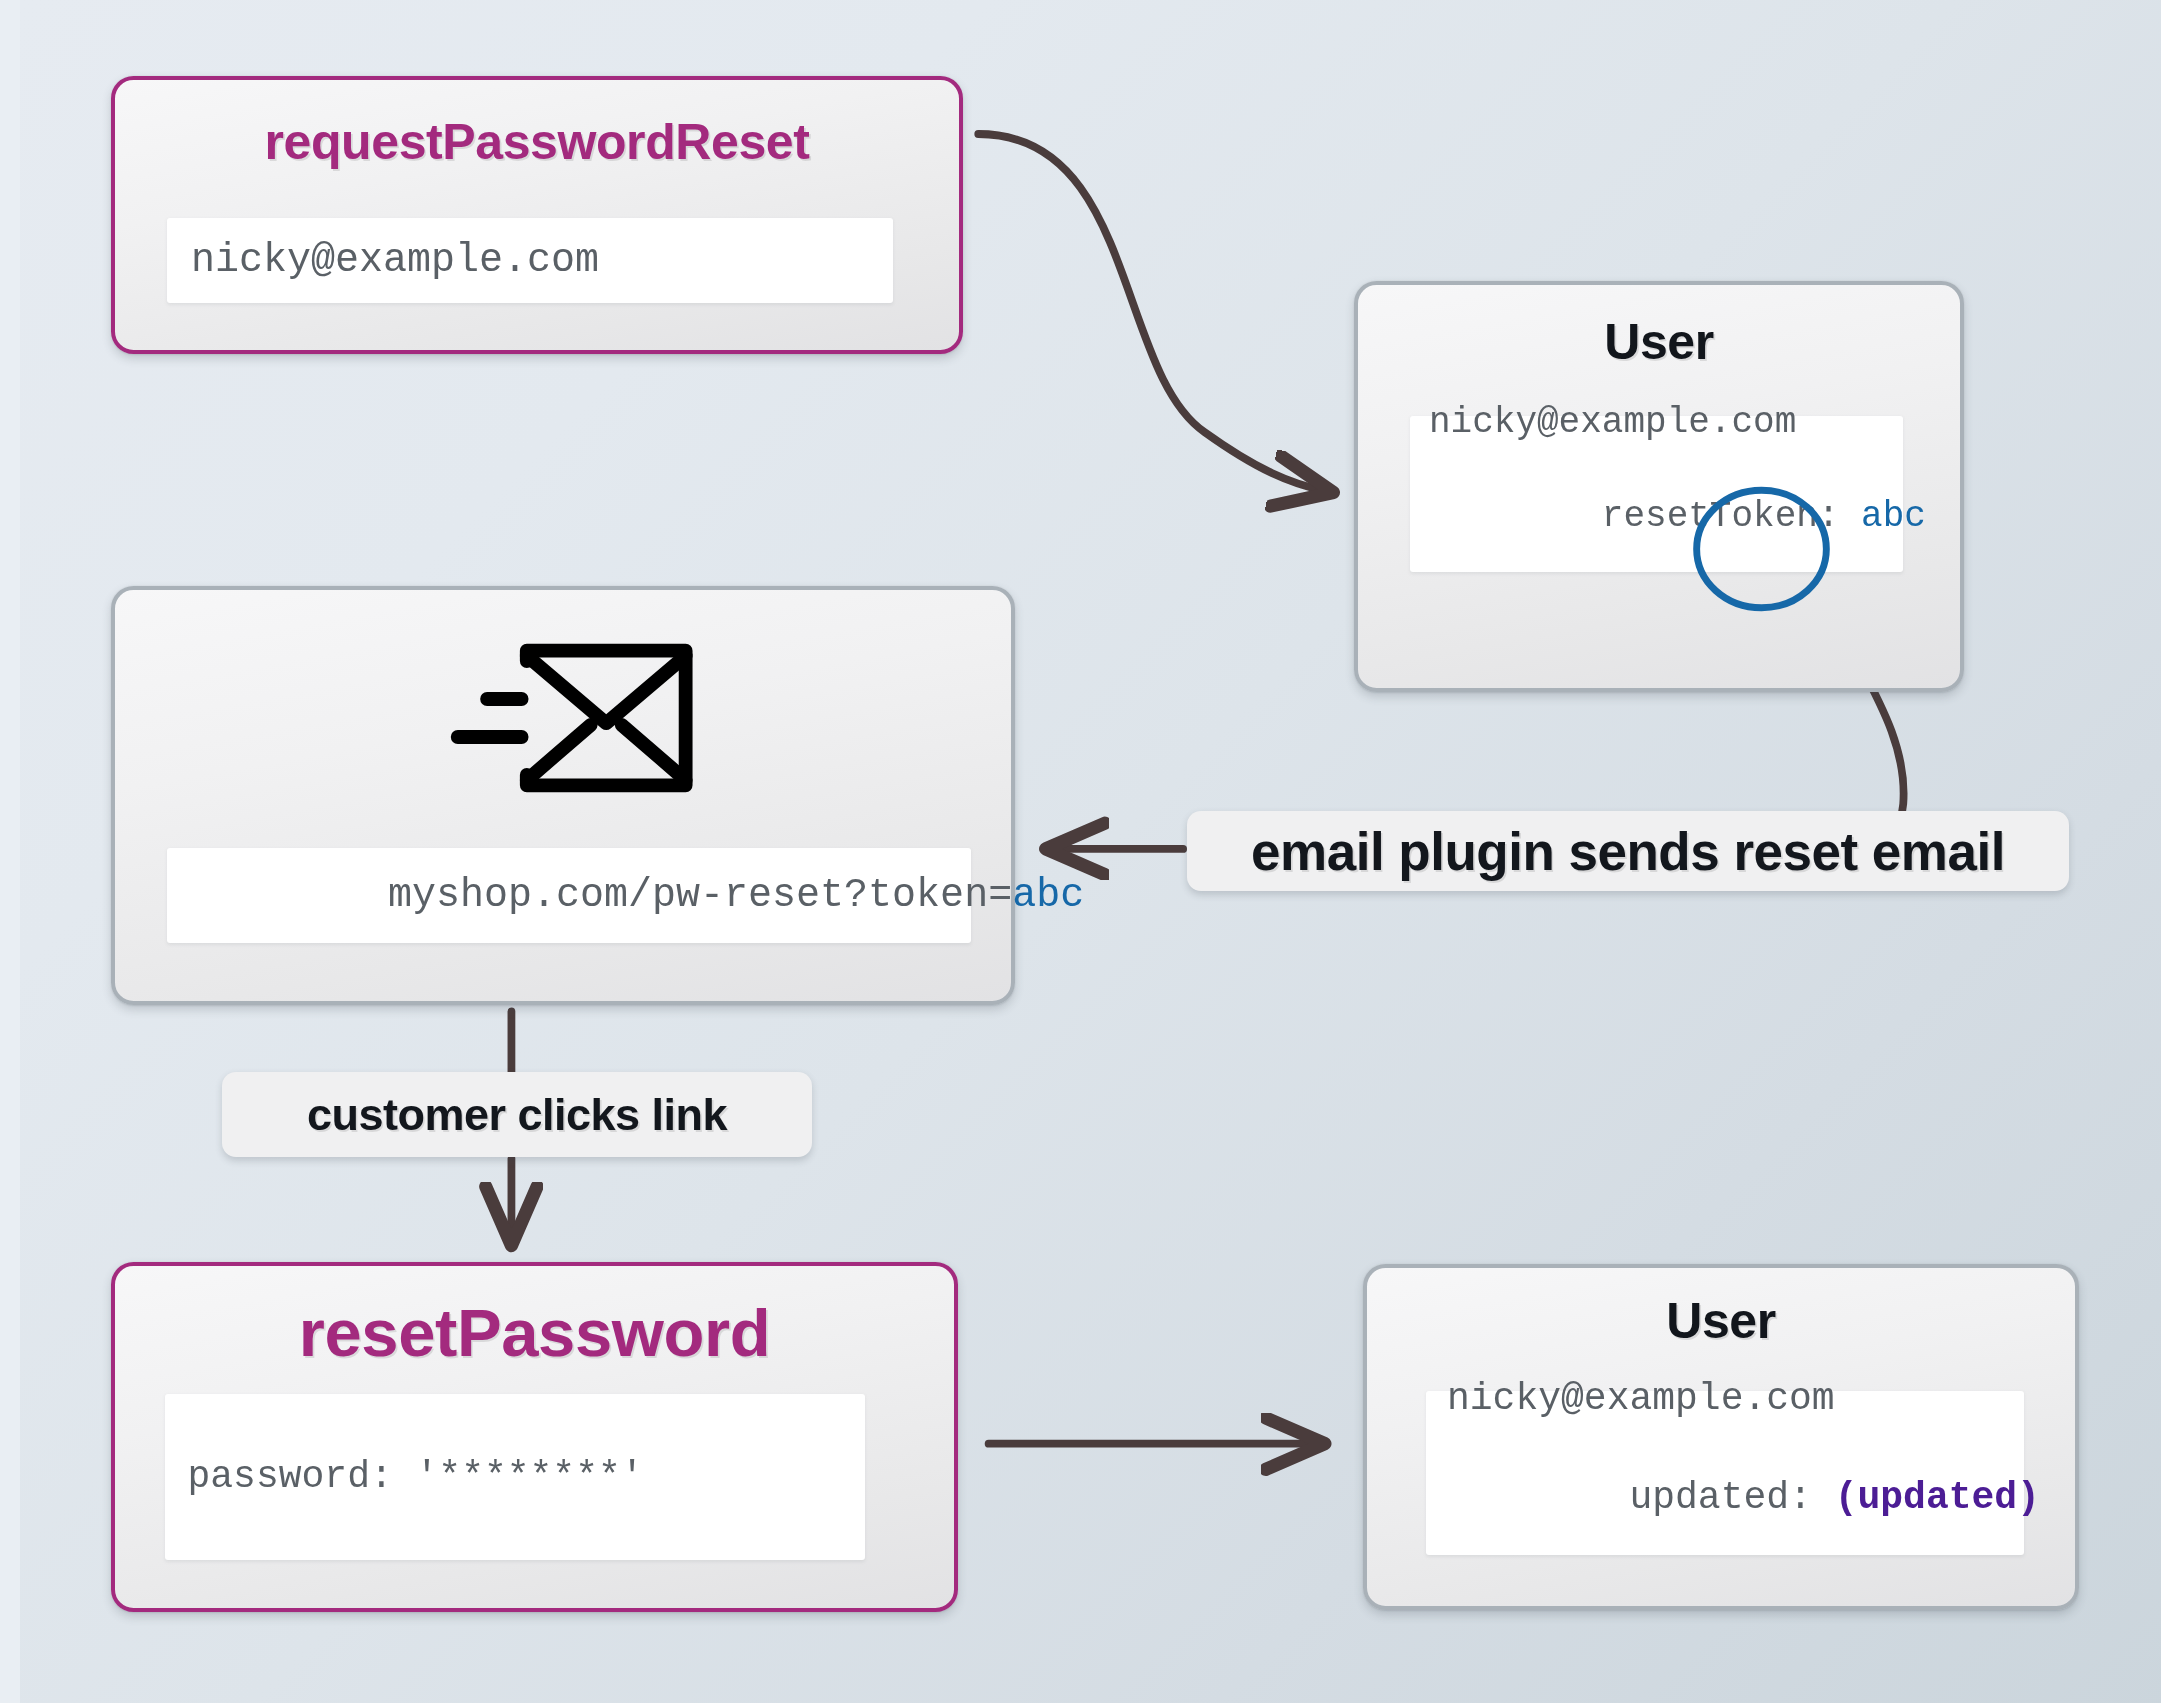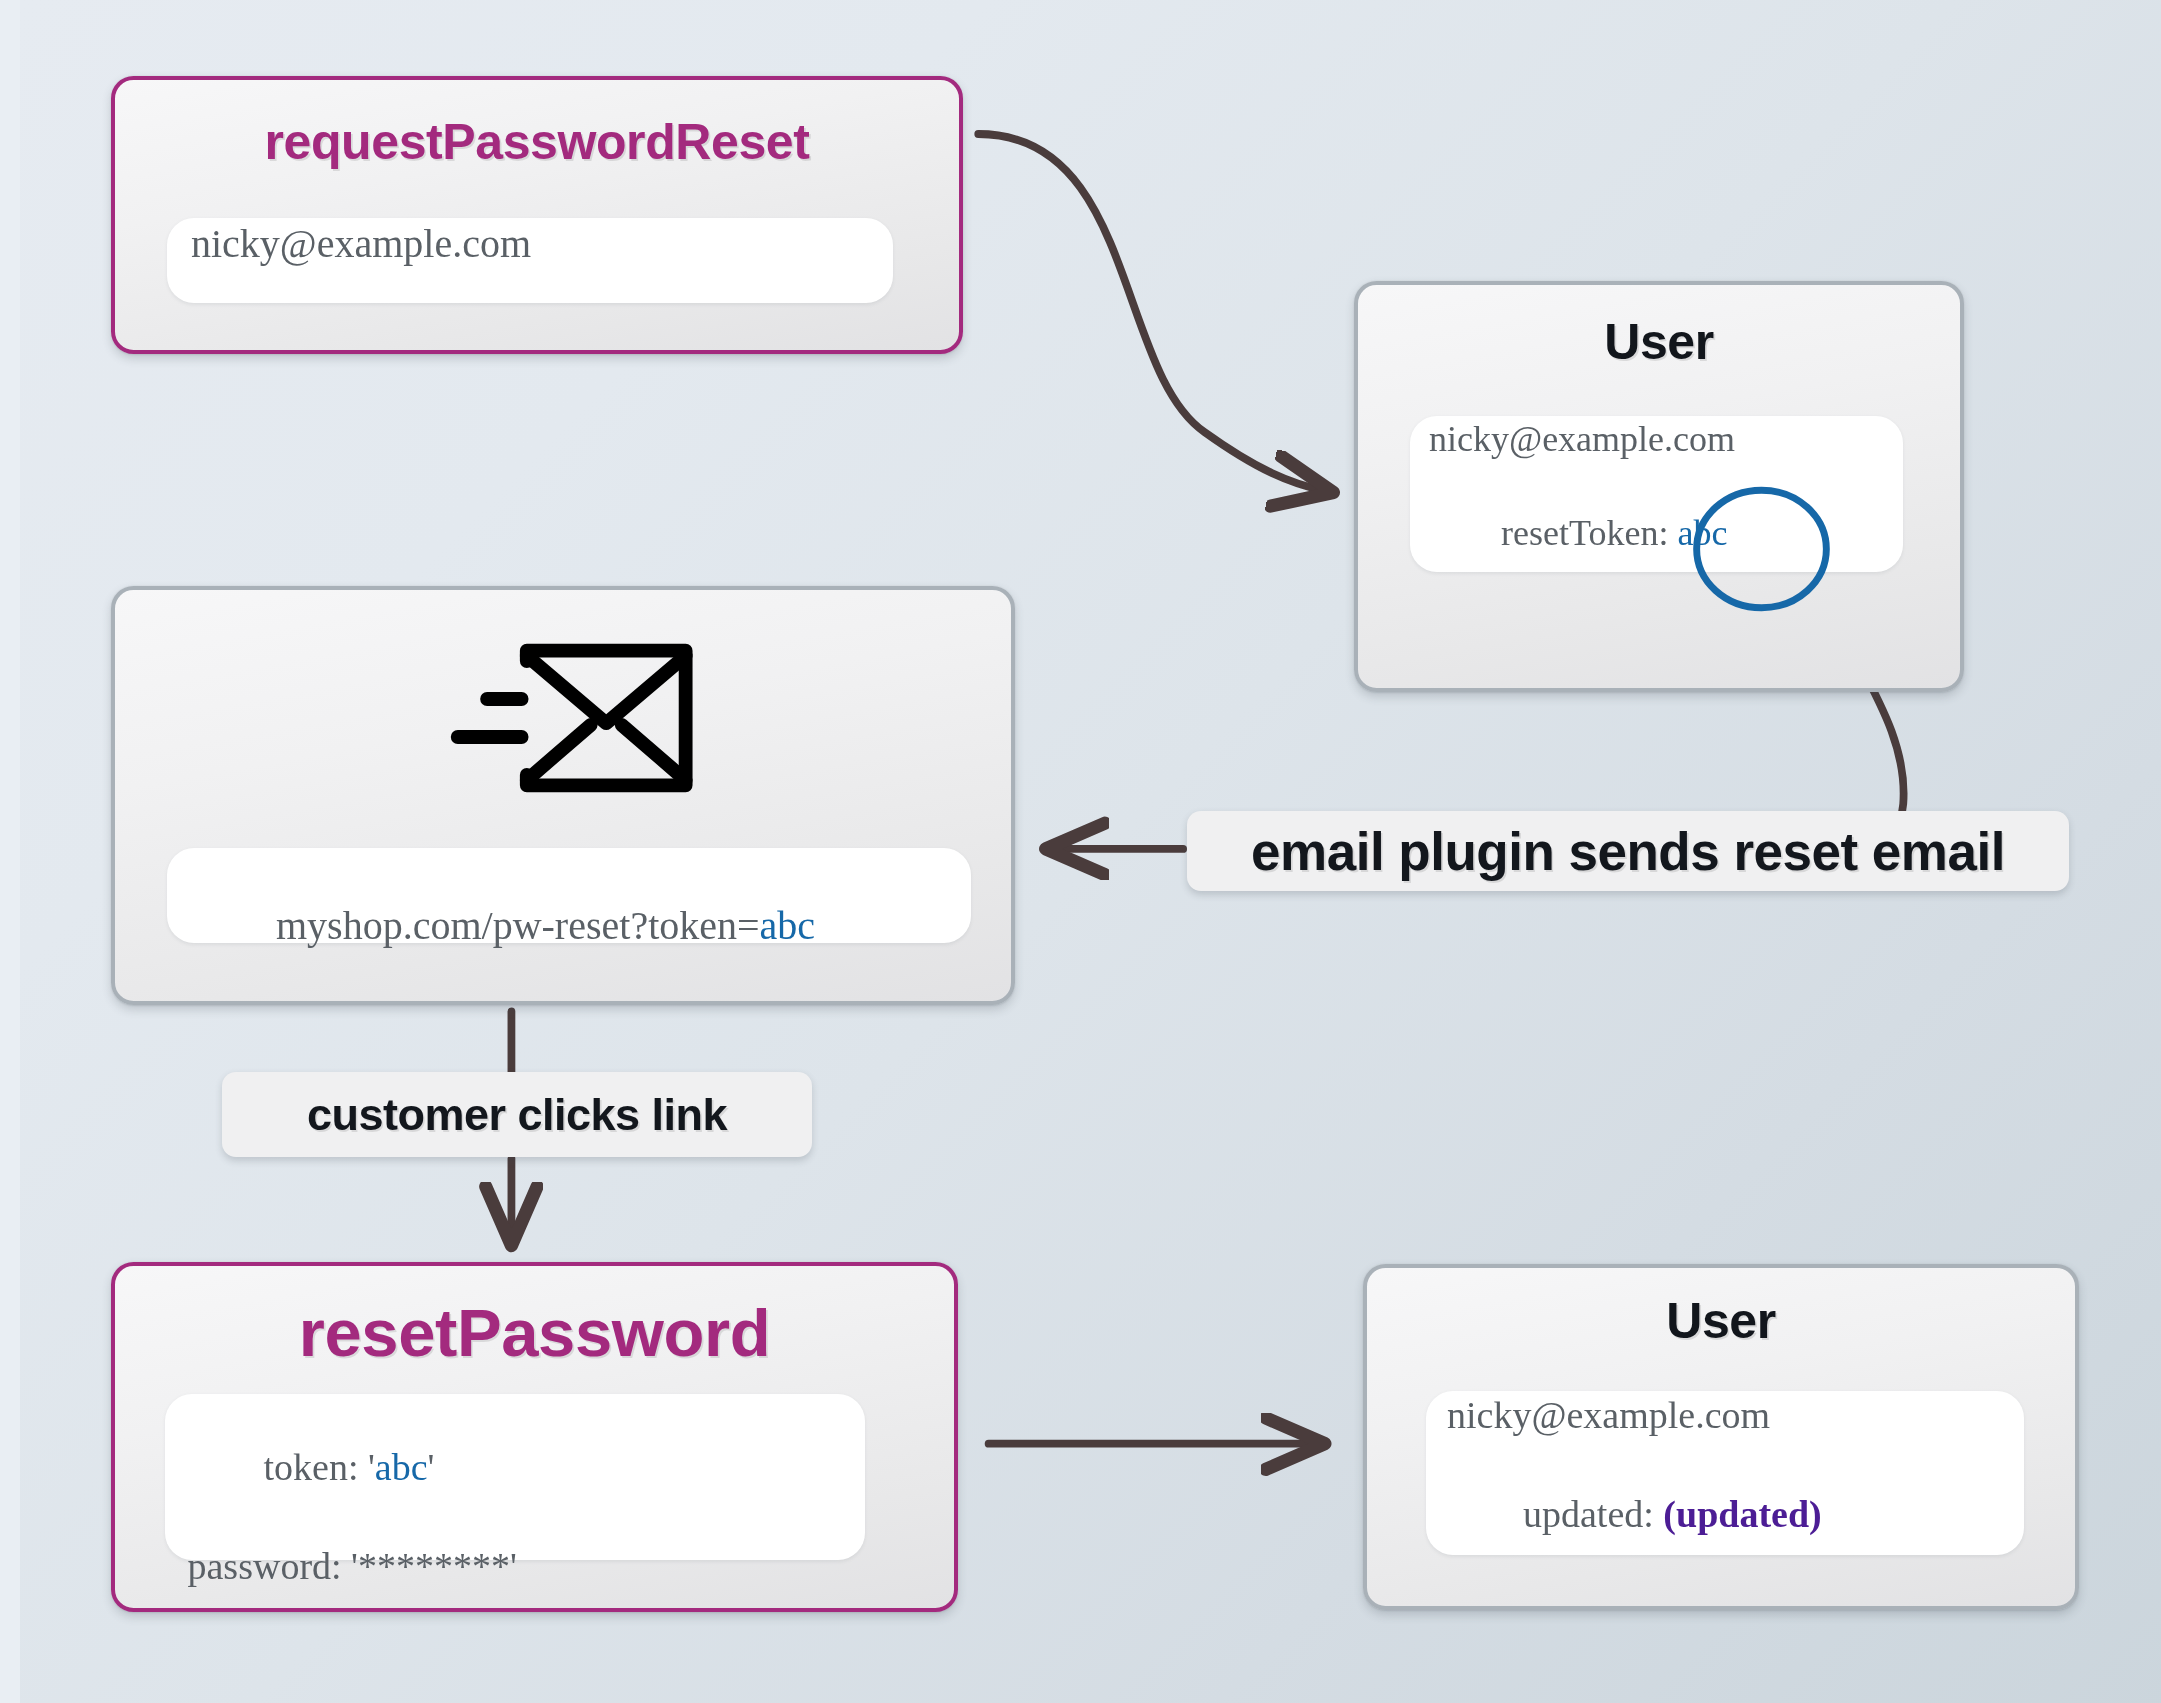--- a/index.html
+++ b/index.html
@@ -45,25 +45,26 @@
     color: #a32a7e;
   }
   .title-dark {
     color: #12161c;
   }
 
   
   .panel {
     position: absolute;
     background: #ffffff;
-    border-radius: 27px;
+    border-radius: 3px;
     box-sizing: border-box;
     display: flex;
     flex-direction: column;
-    font-family: Liberation Serif, serif;
+    justify-content: center;
+    font-family: Liberation Mono, monospace;
     color: #5a6066;
     box-shadow: 0 1.7px 3.5px rgba(90,100,110,0.10);
   }
   .panel .line {
     white-space: pre;
     line-height: 1.30;
   }
   .tok-blue  { color: #1668a8; }
   .tok-green { color: #4c1d95; font-weight: bold; }
 
@@ -163,23 +164,20 @@
     <span>email plugin sends reset email</span>
   </div>
 
   <div class="pill" style="left:202px; top:1072px; width:590px; height:85px; font-size:45px;">
     <span>customer clicks link</span>
   </div>
 
   <div class="node accent" style="left:91px; top:1262px; width:847px; height:350px;">
     <div class="node-title title-accent" style="top:28px; font-size:67px;">resetPassword</div>
     <div class="panel" style="left:50px; top:128px; width:700px; height:166px; padding-left:22.5px; font-size:38px;">
-      <div class="line">
-        <span>token: '</span><span class="tok-blue">abc</span><span>'</span>
-      </div>
       <div class="line">password: '********'</div>
     </div>
   </div>
 
   <div class="node plain" style="left:1343px; top:1264px; width:716px; height:346px;">
     <div class="node-title title-dark" style="top:24px; font-size:50px;">User</div>
     <div class="panel" style="left:59px; top:123px; width:598px; height:164px; padding-left:21px; font-size:38px;">
       <div class="line">nicky@example.com</div>
       <div class="line">
         <span>updated: </span><span class="tok-green">(updated)</span>

